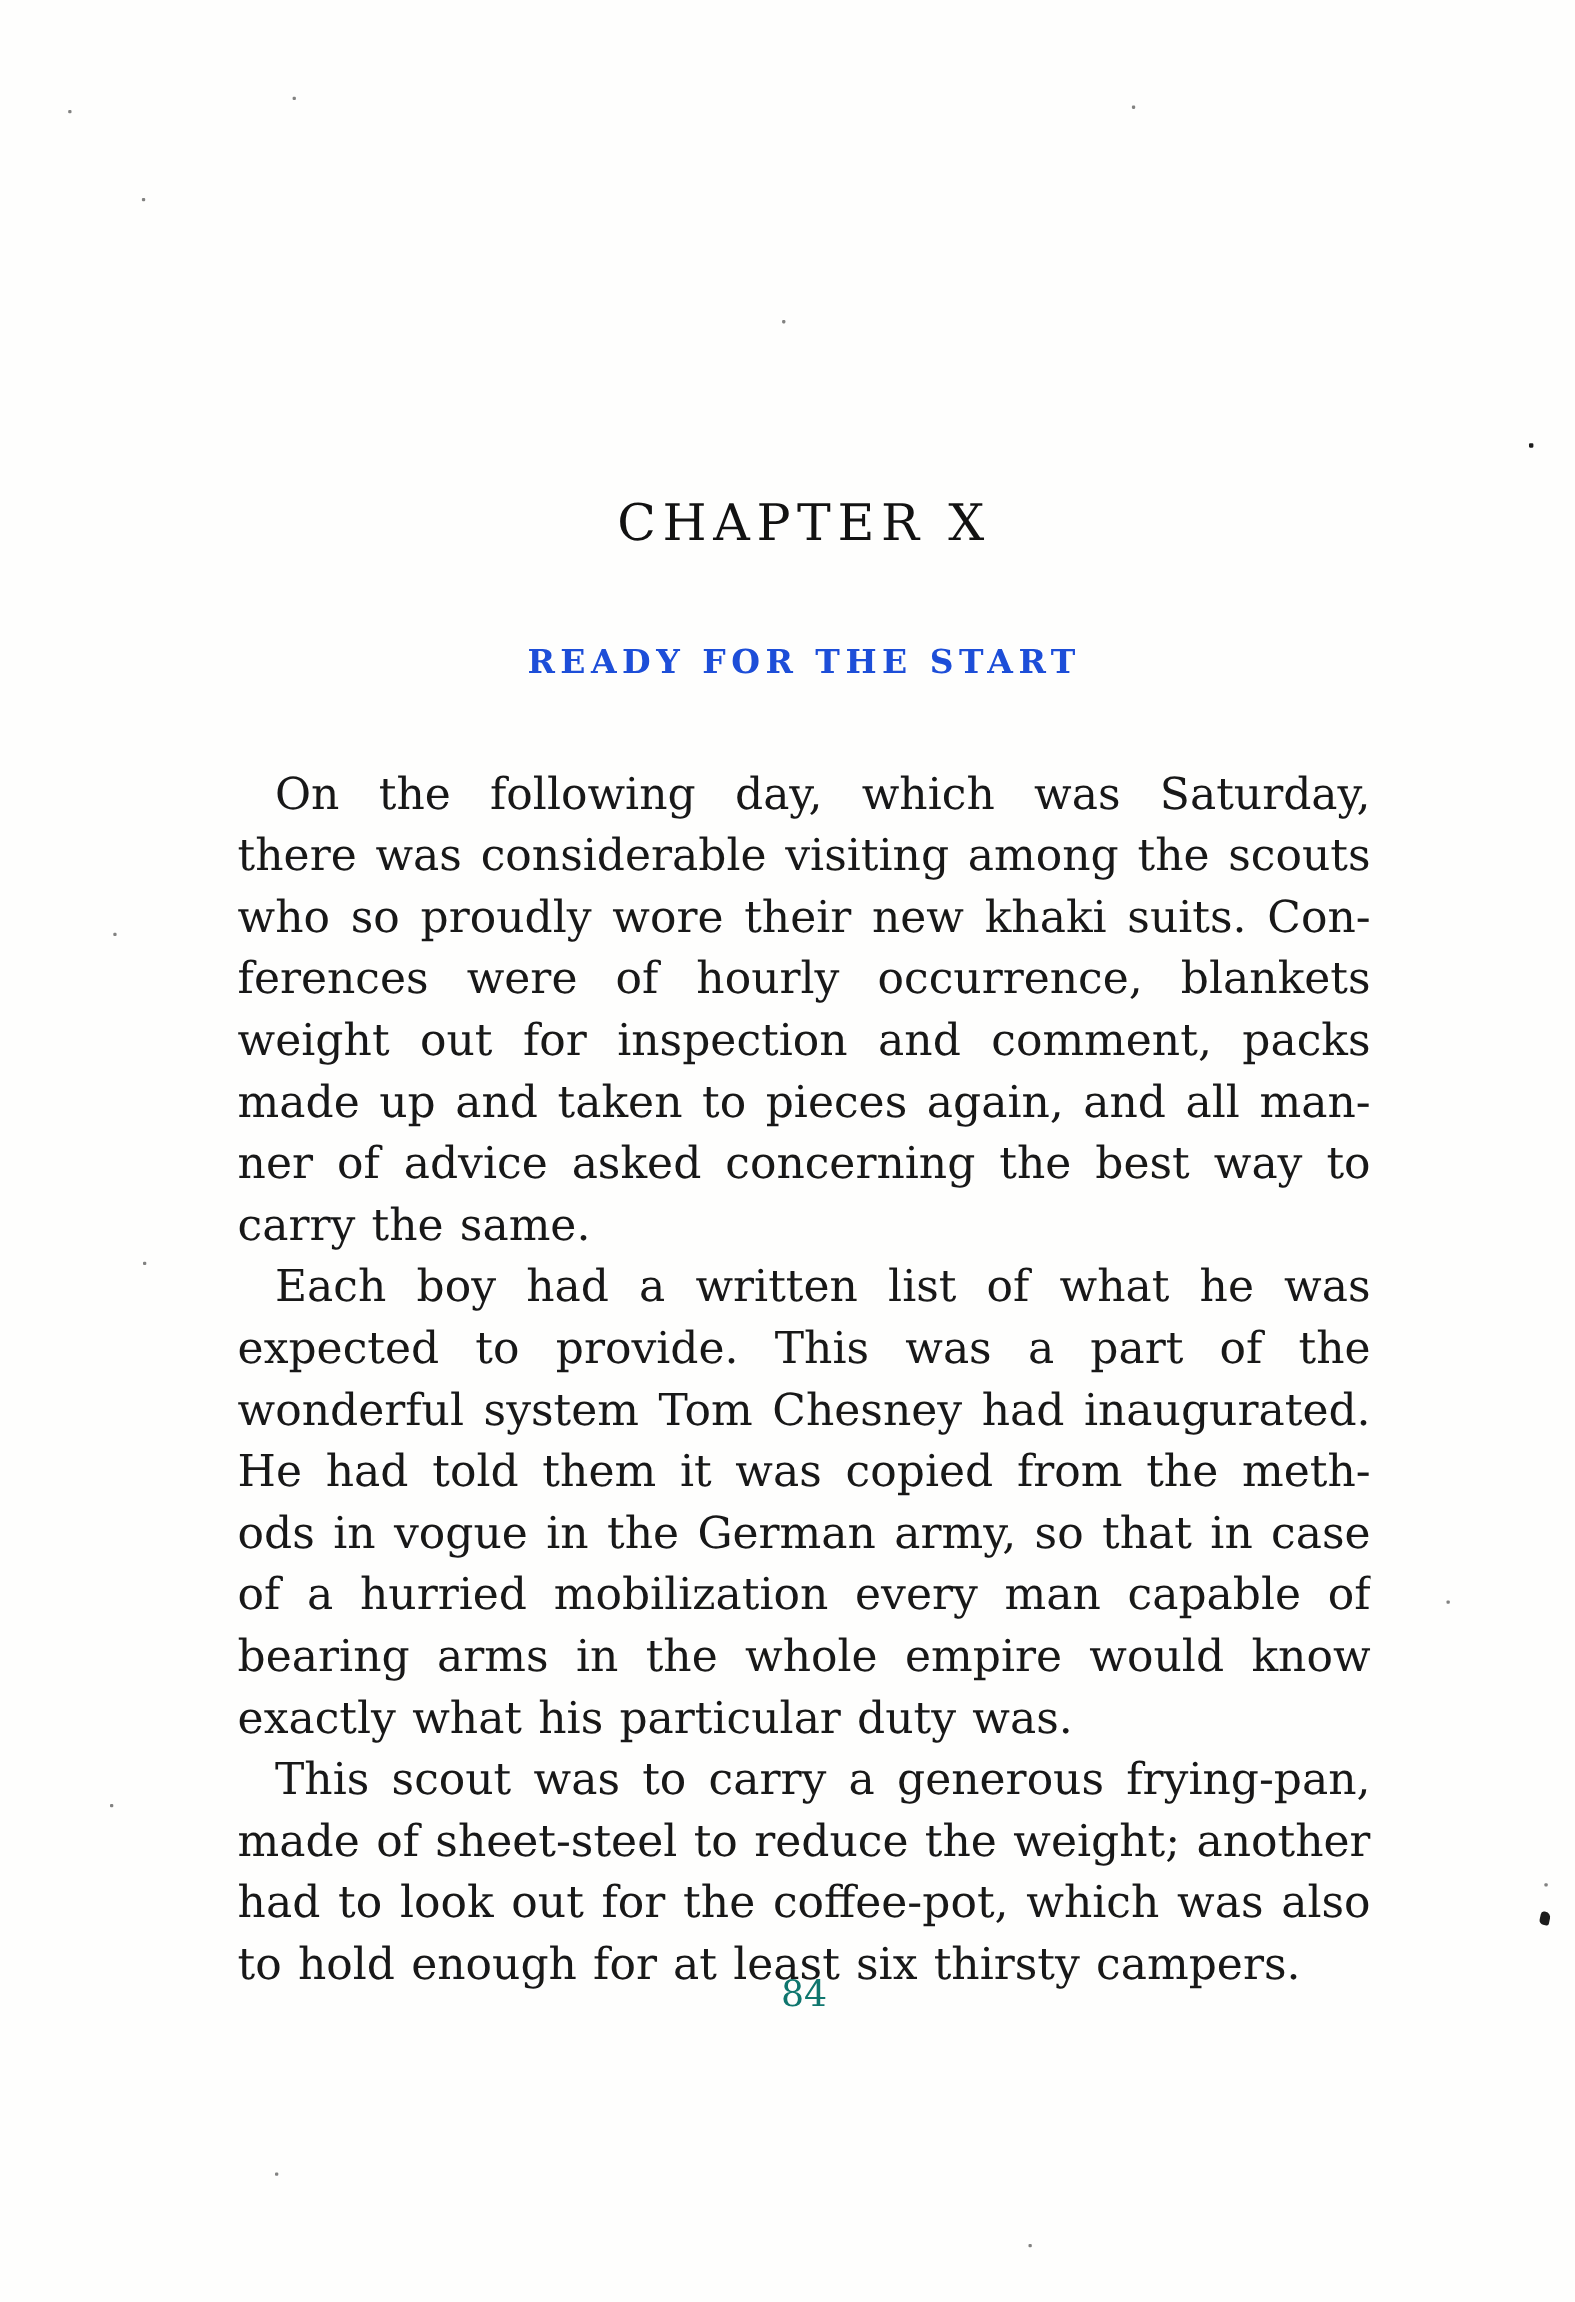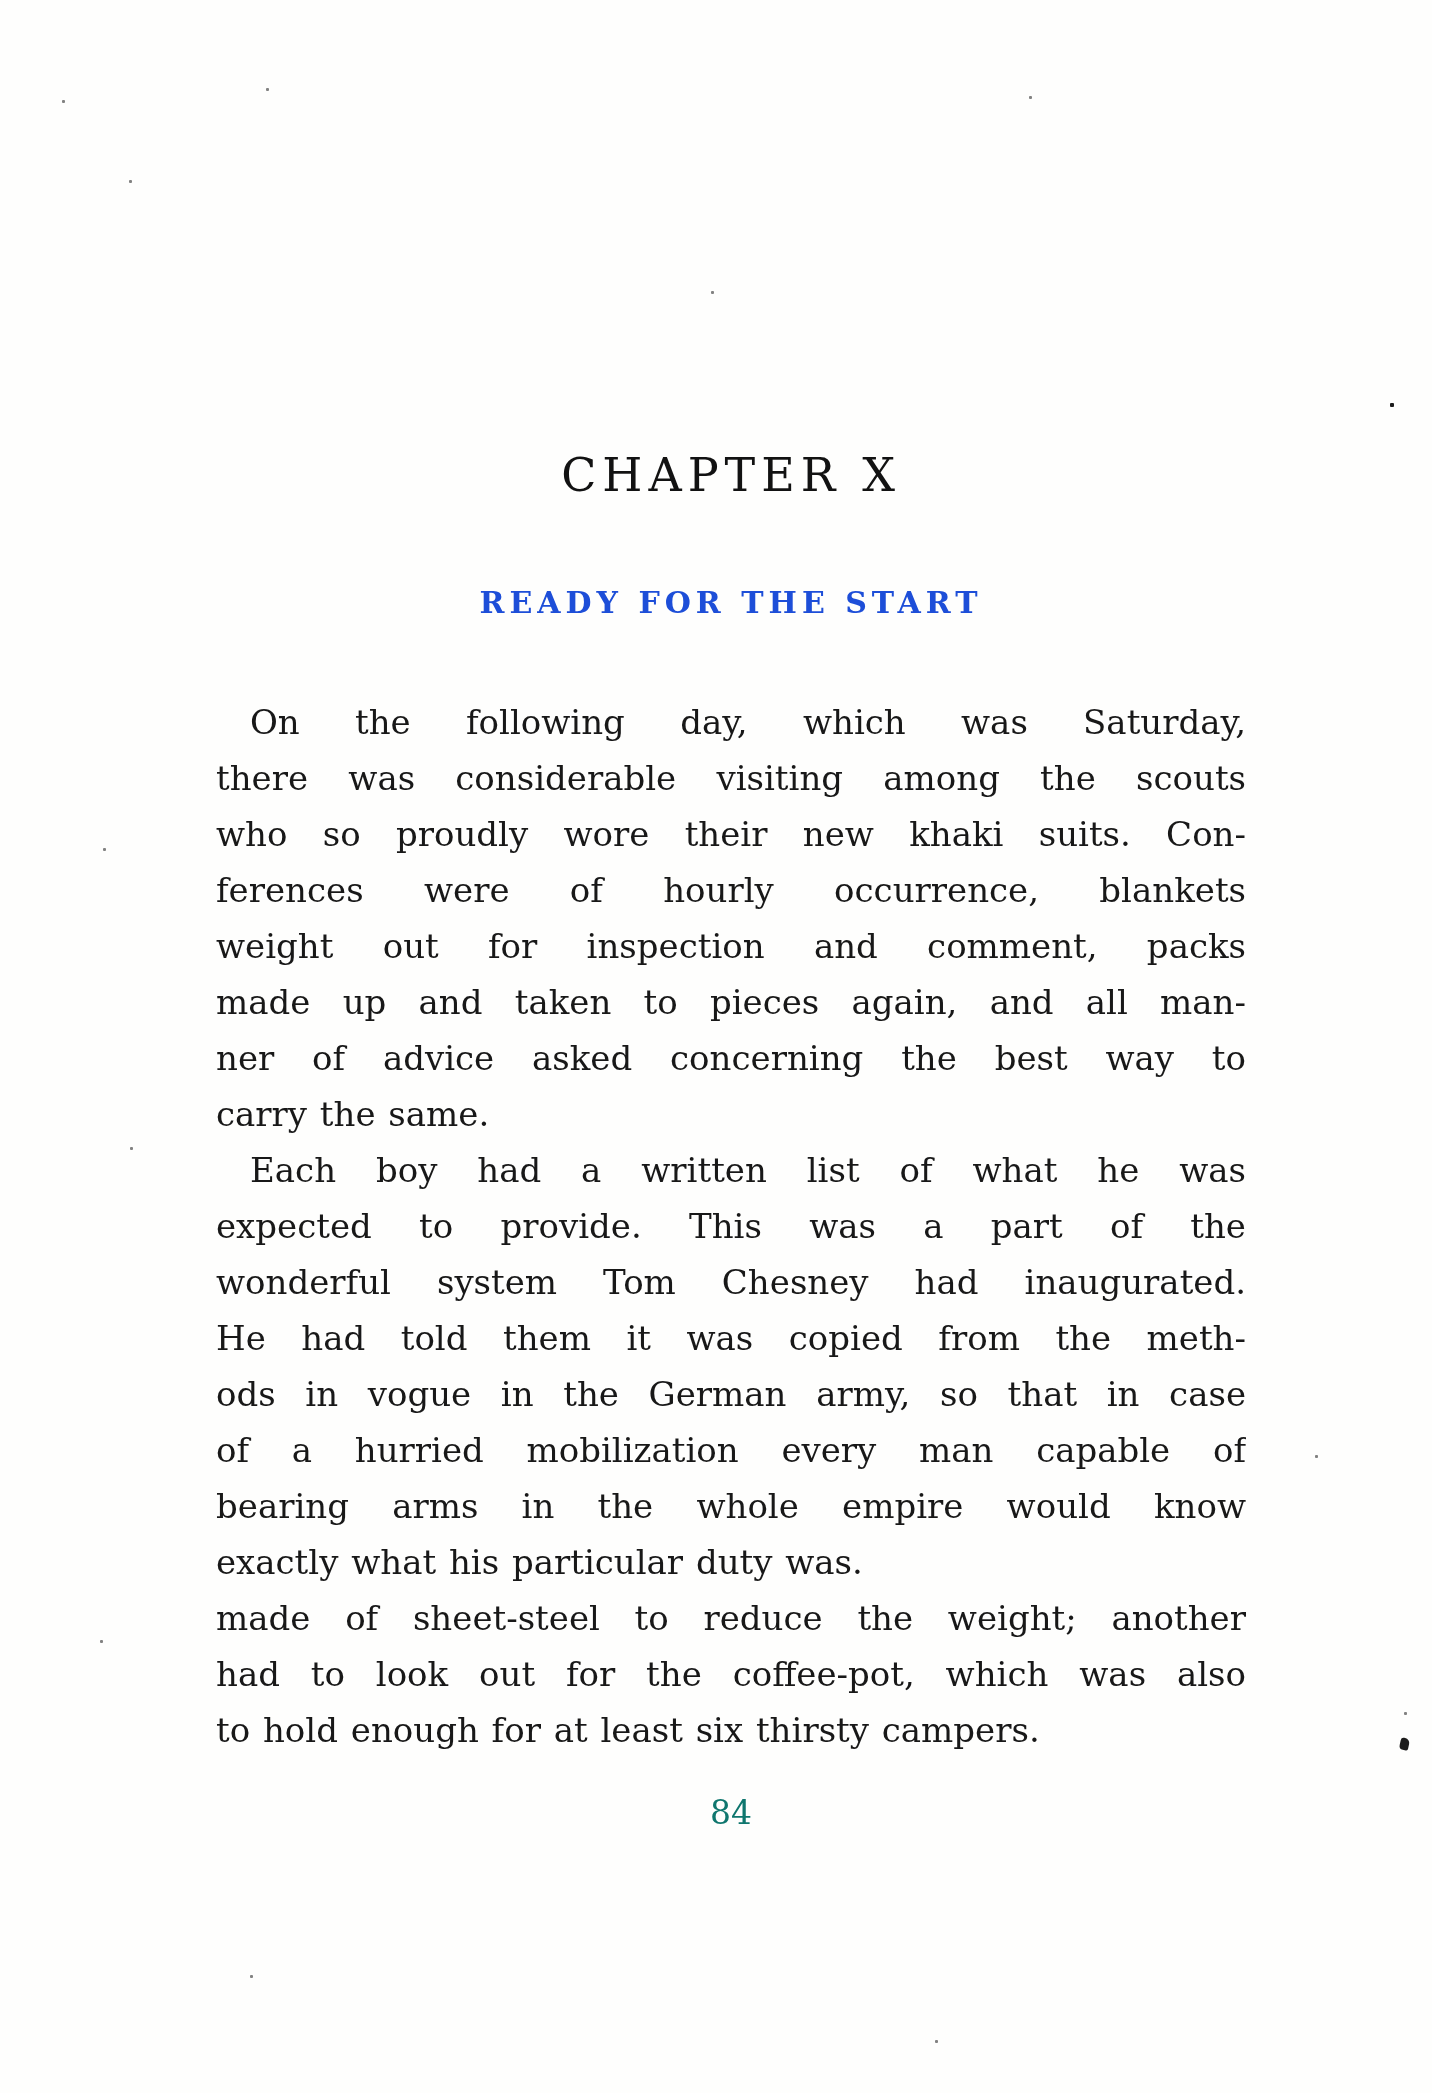--- a/index.html
+++ b/index.html
@@ -44,21 +44,21 @@
   .body-text {
     position: absolute;
     top: 694px;
     left: 216px;
     width: 1030px;
   }
   .para {
     margin: 0;
   }
   .line {
-    font-size: 34px;
+    font-size: 40px;
     line-height: 56px;
     height: 56px;
     overflow: hidden;
     text-align: justify;
     word-spacing: 2px;
     color: #181818;
   }
   
   .line::after {
     content: "";
@@ -132,20 +132,21 @@
       <div class="line">expected to provide. This was a part of the</div>
       <div class="line">wonderful system Tom Chesney had inaugurated.</div>
       <div class="line">He had told them it was copied from the meth-</div>
       <div class="line">ods in vogue in the German army, so that in case</div>
       <div class="line">of a hurried mobilization every man capable of</div>
       <div class="line">bearing arms in the whole empire would know</div>
       <div class="line last">exactly what his particular duty was.</div>
     </div>
 
     <div class="para">
+      <div class="line first">This scout was to carry a generous frying-pan,</div>
       <div class="line">made of sheet-steel to reduce the weight; another</div>
       <div class="line">had to look out for the coffee-pot, which was also</div>
       <div class="line last">to hold enough for at least six thirsty campers.</div>
     </div>
 
   </div>
 
   <div class="page-number">84</div>
 
   <div class="speck faint" style="left:266px; top:88px;"></div>

